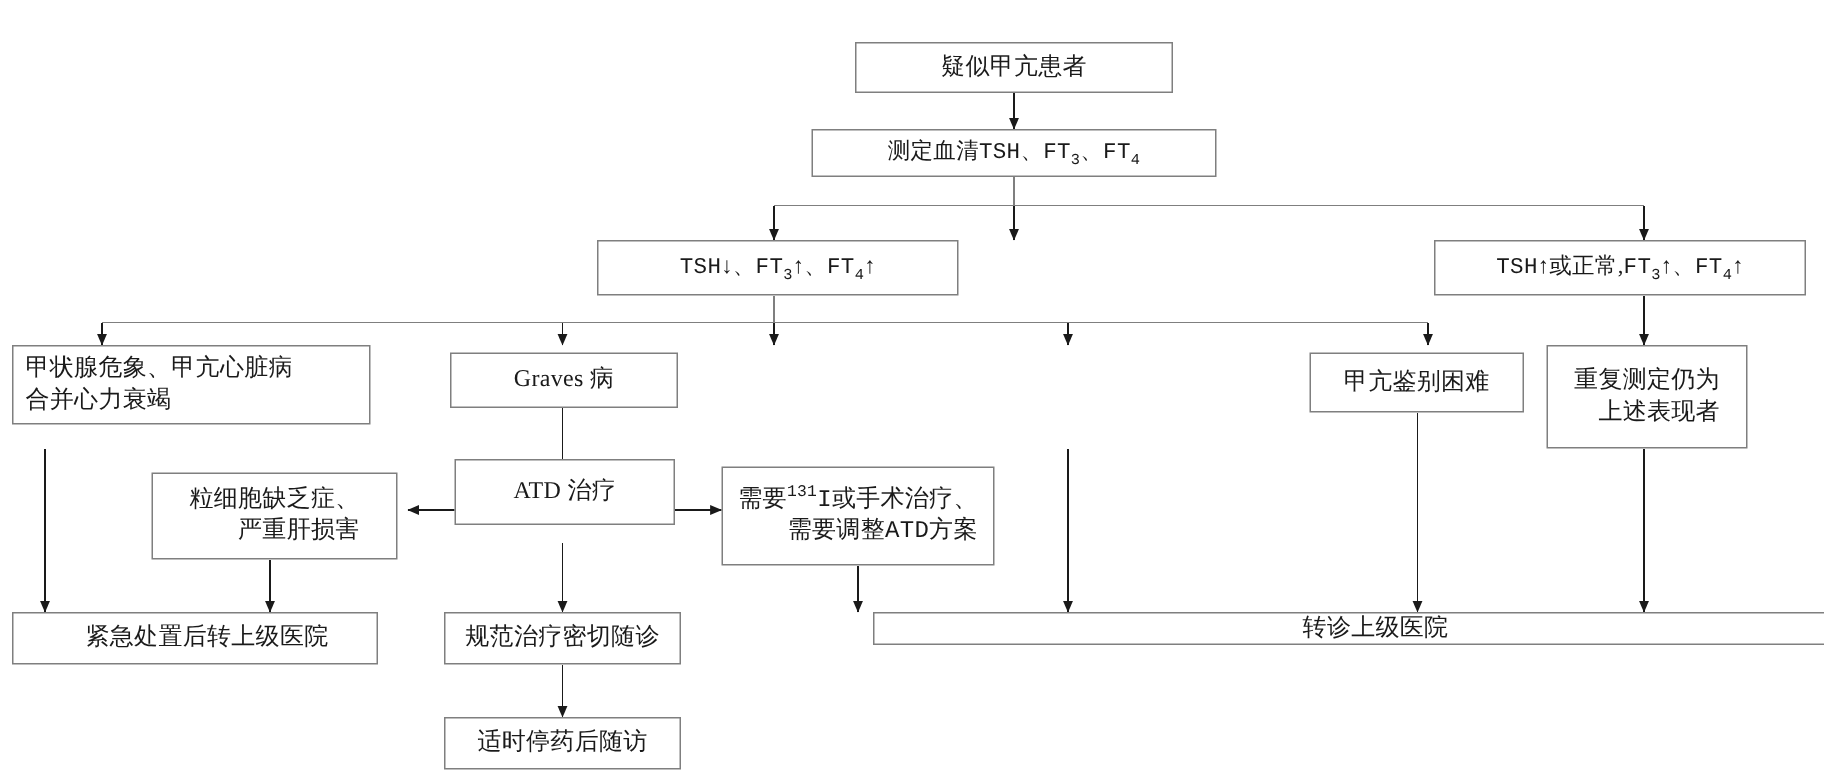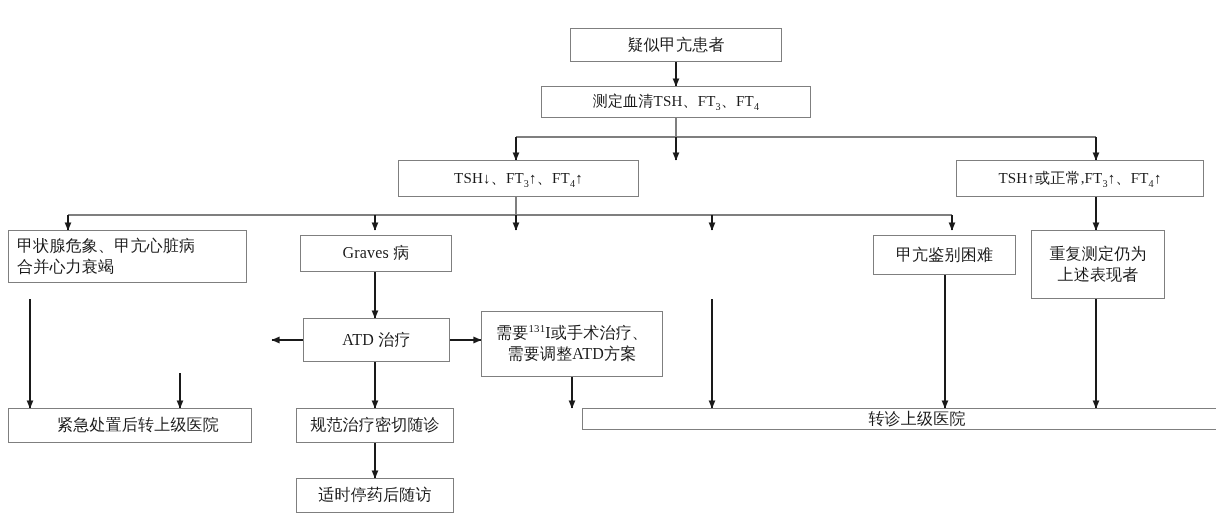--- a/index.html
+++ b/index.html
@@ -24,34 +24,34 @@
     pointer-events: none;
   }
   .node {
     position: absolute;
     box-sizing: border-box;
     border: 1px solid #7f7f7f;
     background: #ffffff;
     display: flex;
     align-items: center;
     justify-content: center;
-    text-align: center;
+    text-align: right;
     color: #1a1a1a;
     line-height: 1.30;
     letter-spacing: 0.2px;
     padding: 0 3px;
     white-space: pre-line;
   }
   .n-fs16 { font-size: 16px; }
   .n-fs15 { font-size: 15px; }
   sub, sup {
     font-size: 0.68em;
     line-height: 0;
   }
-  .lat { font-family: Liberation Serif, serif; }
+  .lat { font-family: Liberation Mono, monospace; }
 </style>
 </head>
 <body>
 
 <div id="canvas">
 
   <svg id="edges" viewBox="0 0 1216 521">
     <defs>
       <marker id="arw" markerWidth="9" markerHeight="9" refX="7.6" refY="4" orient="auto" markerUnits="userSpaceOnUse">
         <path d="M0,0.6 L8,4 L0,7.4 z" fill="#1a1a1a"></path>
@@ -130,22 +130,26 @@
 
   <div class="node n-fs16" style="left:873px; top:235px; width:143px; height:40px;">
     <span>甲亢鉴别困难</span>
   </div>
 
   <div class="node n-fs16" style="left:1031px; top:230px; width:134px; height:69px;">
     <span>重复测定仍为
 上述表现者</span>
   </div>
 
+  <div class="node n-fs16" style="left:101px; top:315px; width:164px; height:58px;">
+    <span>粒细胞缺乏症、
+严重肝损害</span>
+  </div>
 
-  <div class="node n-fs16" style="left:303px; top:318px; width:147px; height:44px;">
+  <div class="node n-fs16" style="left:303px; top:306px; width:147px; height:44px;">
     <span>ATD 治疗</span>
   </div>
 
   <div class="node n-fs16" style="left:481px; top:311px; width:182px; height:66px;">
     <span>需要<sup class="lat">131</sup><span class="lat">I</span>或手术治疗、<br>需要调整<span class="lat">ATD</span>方案</span>
   </div>
 
   <div class="node n-fs16" style="left:8px; top:408px; width:244px; height:35px;padding-left:19px;">
     <span>紧急处置后转上级医院</span>
   </div>

